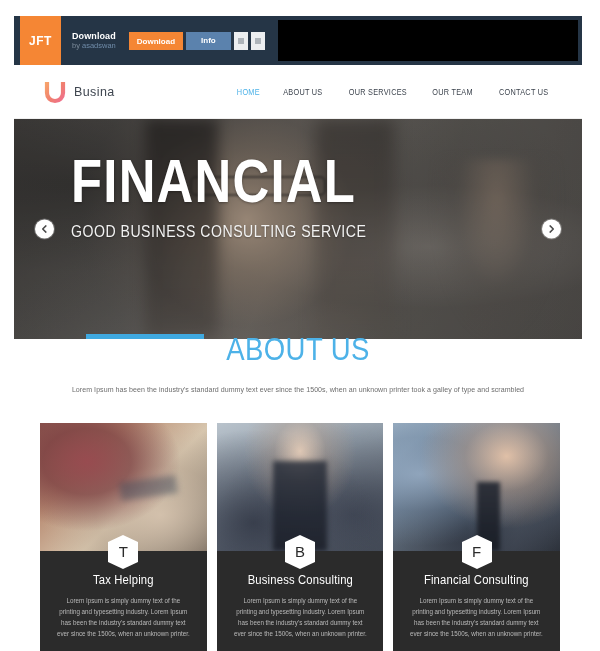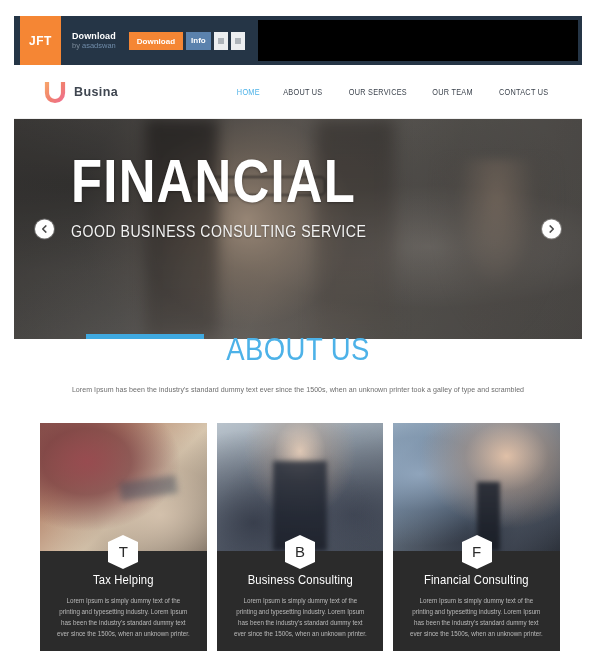--- a/index.html
+++ b/index.html
@@ -85,21 +85,21 @@
     display: flex;
     align-items: center;
     border: none;
     font-family: "Liberation Sans", sans-serif;
   }
   .btn-info {
     background: #5b82ad;
     color: #ffffff;
     font-size: 8px;
     font-weight: bold;
-    padding: 5px 5px;
+    padding: 5px 15px;
     height: 18px;
     display: flex;
     align-items: center;
     border: none;
     font-family: "Liberation Sans", sans-serif;
   }
   .btn-mini {
     background: #eceef0;
     width: 14px;
     height: 18px;
@@ -145,21 +145,20 @@
     width: 22px;
     height: 24px;
     position: relative;
     margin-right: 8px;
   }
   .brand-mark svg { display: block; }
   .brand-name {
     font-size: 12.5px;
     color: #3f4650;
     letter-spacing: 0.4px;
-    font-weight: bold;
   }
 
   .main-nav {
     margin-left: auto;
     margin-right: 30px;
     display: flex;
     align-items: flex-end;
     gap: 18px;
   }
   .nav-link {

